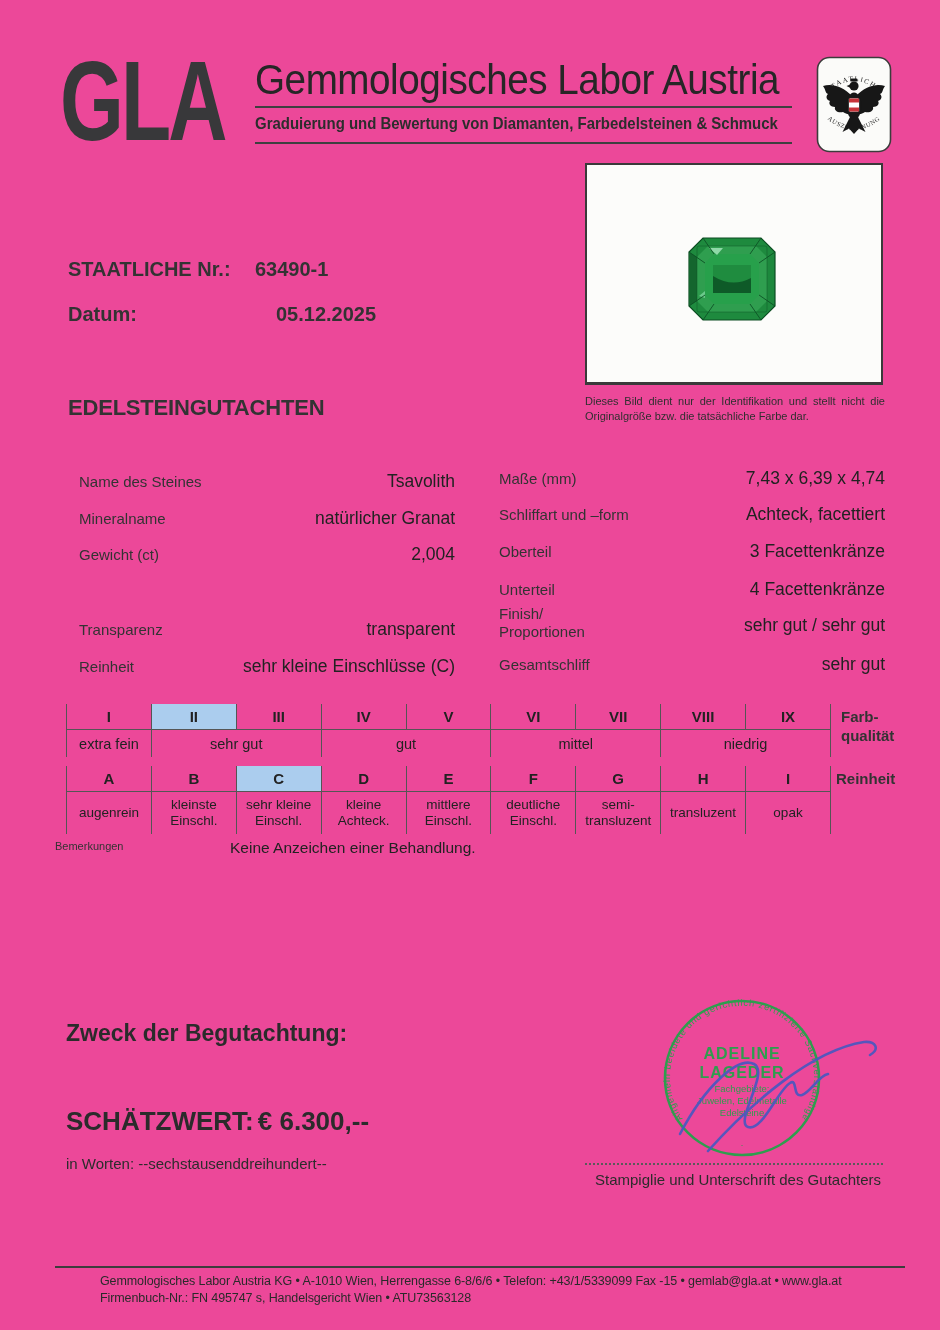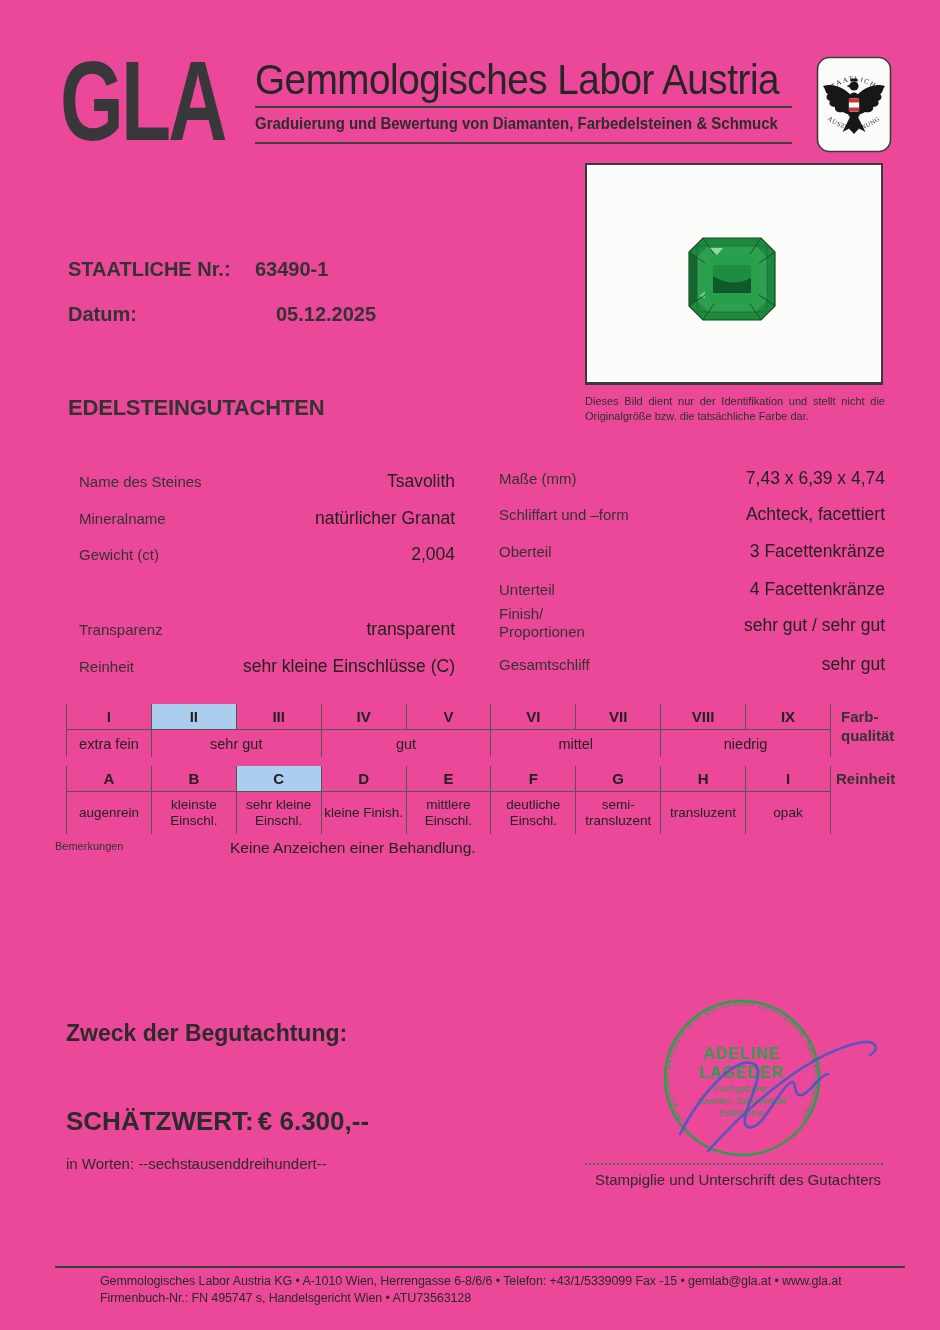--- a/index.html
+++ b/index.html
@@ -264,21 +264,21 @@
       <td>E</td>
       <td>F</td>
       <td>G</td>
       <td>H</td>
       <td>I</td>
     </tr>
     <tr class="r-desc">
       <td>augenrein</td>
       <td>kleinste Einschl.</td>
       <td>sehr kleine Einschl.</td>
-      <td>kleine Finish.</td>
+      <td>kleine Achteck.</td>
       <td>mittlere Einschl.</td>
       <td>deutliche Einschl.</td>
       <td>semi-transluzent</td>
       <td>transluzent</td>
       <td>opak</td>
     </tr>
   </tbody>
     </table>
   <div class="axis a2">Reinheit</div>
 

